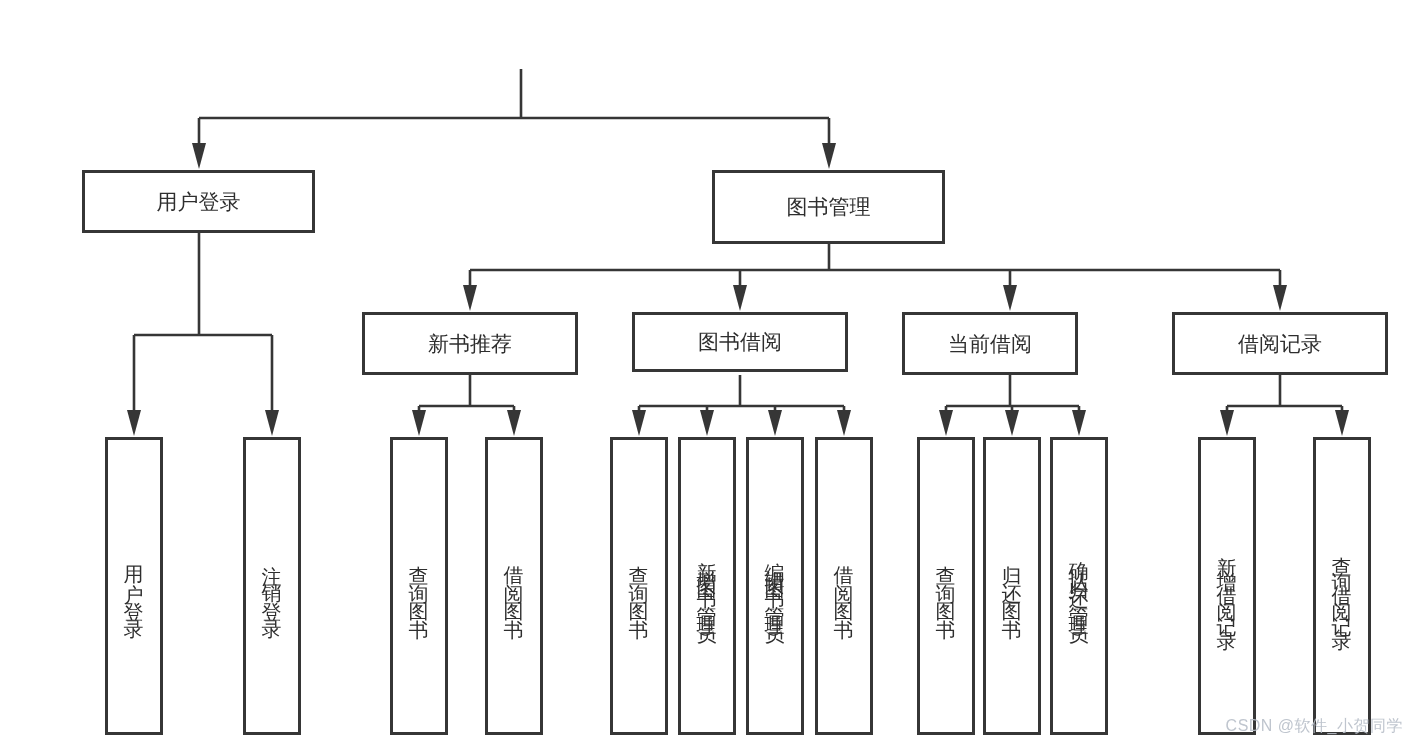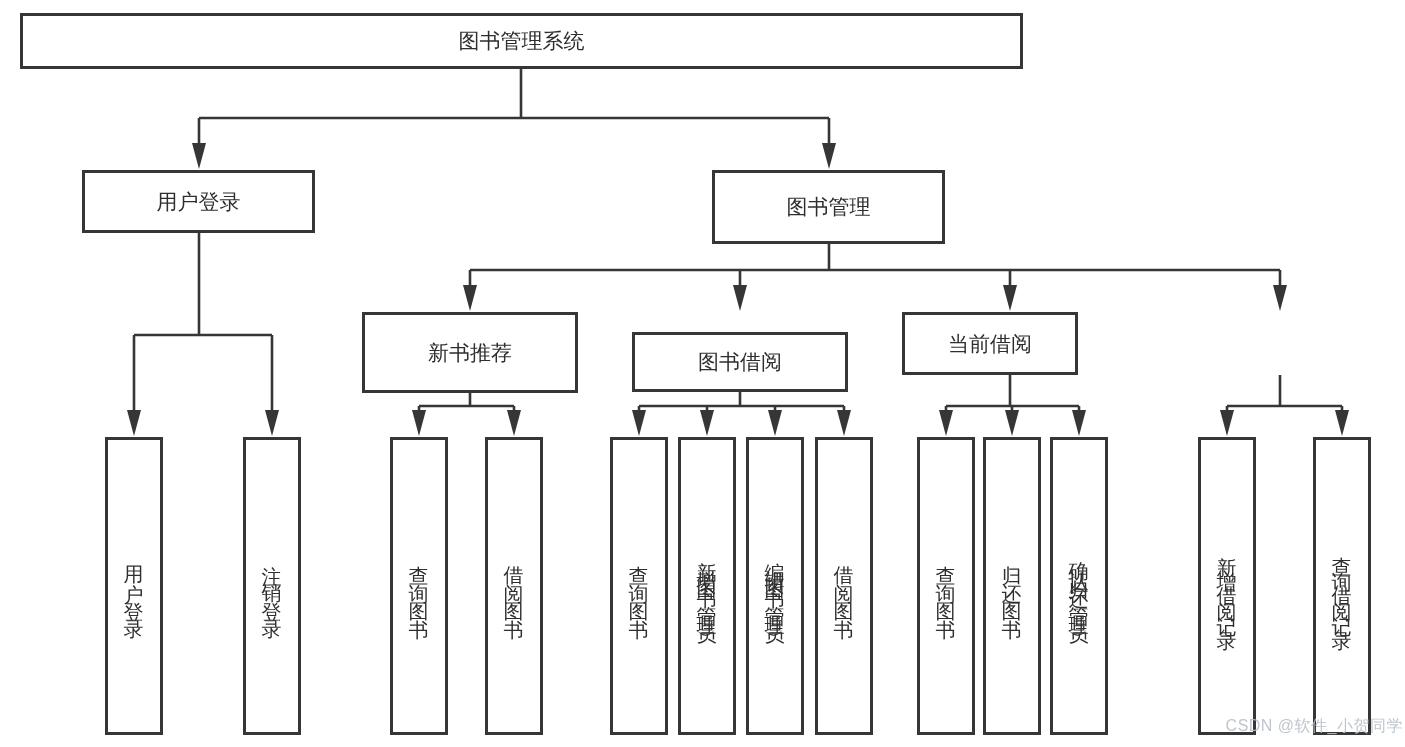--- a/index.html
+++ b/index.html
@@ -62,22 +62,22 @@
     z-index: 3;
     font-size: 16px;
     color: rgba(186, 192, 202, 0.92);
     letter-spacing: 0.5px;
     white-space: nowrap;
   }
   
   .pos-root  { left: 20px;   top: 13px;  width: 1003px; height: 56px; }
   .pos-login { left: 82px;   top: 170px; width: 233px;  height: 63px; }
   .pos-mgmt  { left: 712px;  top: 170px; width: 233px;  height: 74px; }
-  .pos-l3a   { left: 362px;  top: 312px; width: 216px;  height: 81px; }
-  .pos-l3b   { left: 632px;  top: 312px; width: 216px;  height: 60px; margin-top: 20px; }
+  .pos-l3a   { left: 362px;  top: 312px; width: 216px;  height: 63px; }
+  .pos-l3b   { left: 632px;  top: 312px; width: 216px;  height: 60px; }
   .pos-l3c   { left: 902px;  top: 312px; width: 176px;  height: 63px; }
   .pos-l3d   { left: 1172px; top: 312px; width: 216px;  height: 63px; }
   .pos-v1  { left: 105px; }
   .pos-v2  { left: 243px; }
   .pos-v3  { left: 390px; }
   .pos-v4  { left: 485px; }
   .pos-v5  { left: 610px; }
   .pos-v6  { left: 678px; }
   .pos-v7  { left: 746px; }
   .pos-v8  { left: 815px; }
@@ -125,40 +125,40 @@
       <polygon points="768,410 782,410 775,436"></polygon>
       <polygon points="837,410 851,410 844,436"></polygon>
       <polygon points="939,410 953,410 946,436"></polygon>
       <polygon points="1005,410 1019,410 1012,436"></polygon>
       <polygon points="1072,410 1086,410 1079,436"></polygon>
       <polygon points="1220,410 1234,410 1227,436"></polygon>
       <polygon points="1335,410 1349,410 1342,436"></polygon>
     </g>
   </svg>
 
-  <div class="hbox pos-root">
-    <span>图书管理系统</span>
-  </div>
 
   <div class="hbox pos-login">
     <span>用户登录</span>
   </div>
   <div class="hbox pos-mgmt">
     <span>图书管理</span>
   </div>
 
   <div class="hbox pos-l3a">
     <span>新书推荐</span>
   </div>
   <div class="hbox pos-l3b">
     <span>图书借阅</span>
   </div>
   <div class="hbox pos-l3c">
     <span>当前借阅</span>
   </div>
+  <div class="hbox pos-l3d">
+    <span>借阅记录</span>
+  </div>
 
   <div class="vbox pos-v1">
     <span class="vtext ls4">用户登录</span>
   </div>
   <div class="vbox pos-v2">
     <span class="vtext ls4">注销登录</span>
   </div>
 
   <div class="vbox pos-v3">
     <span class="vtext ls4">查询图书</span>

